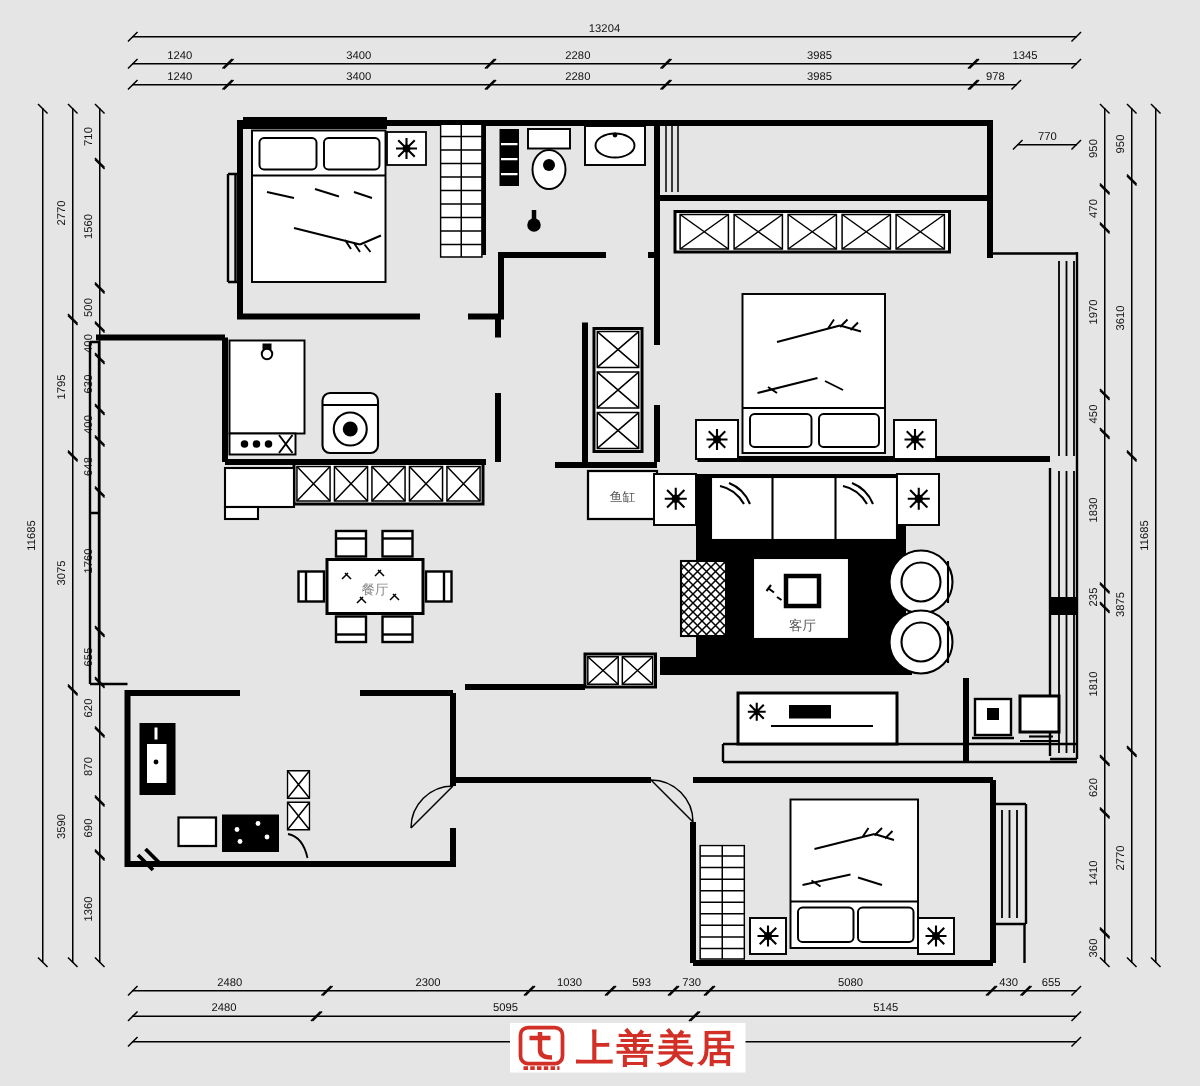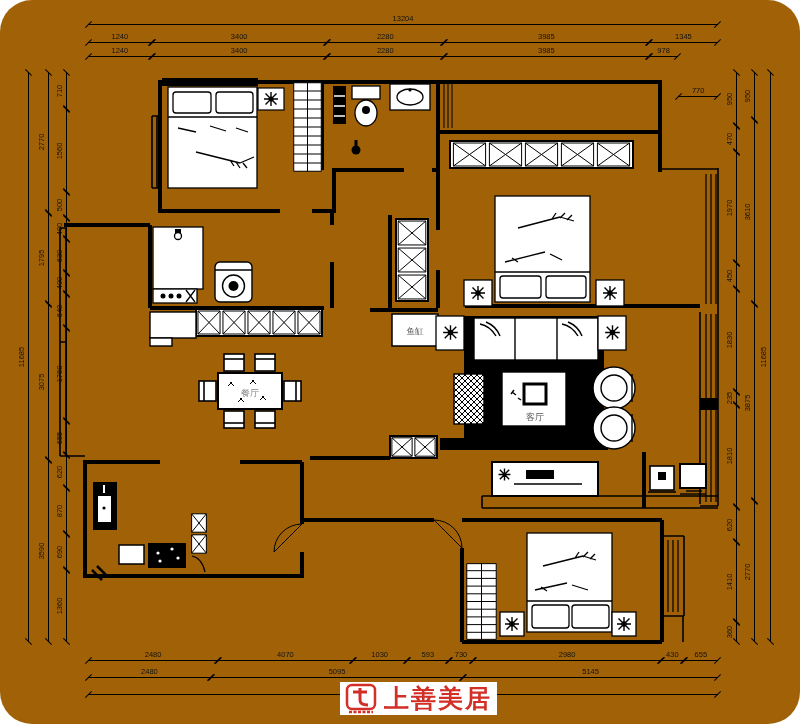--- a/index.html
+++ b/index.html
@@ -1,17 +1,17 @@
 <!DOCTYPE html>
 <html><head>
 <meta charset="utf-8">
 <style>
   html,body{margin:0;padding:0;background:#fff;}
-  .stage{position:relative;width:800px;height:724px;background:#a16207;overflow:hidden;
-         font-family:"Liberation Sans",sans-serif;border-radius:32px;}
+  .stage{position:relative;width:800px;height:724px;background:#e5e5e5;overflow:hidden;
+         font-family:"Liberation Sans",sans-serif;}
   
   .dim{position:absolute;display:flex;}
   .dim-h{flex-direction:row;height:12px;}
   .dim-v{flex-direction:column;width:14px;}
   .dim .seg{position:relative;flex-basis:0;min-width:0;min-height:0;}
   .dim-h .seg{border-bottom:1px solid #000;height:100%;}
   .dim-h .seg::before,.dim-h .seg::after{content:"";position:absolute;bottom:-4.5px;width:1px;height:9px;background:#000;transform:rotate(45deg);}
   .dim-h .seg::before{left:0;}
   .dim-h .seg::after{right:0;}
   .dim-h .lbl{position:absolute;left:50%;bottom:0;transform:translateX(-50%);
@@ -76,33 +76,33 @@
       <div class="seg" style="flex-grow: 770; margin-top: 40px;">
         <span class="lbl">770</span>
       </div>
     </div>
 
   <div class="dim dim-h" style="left:88px;top:648px;width:630px;">
       <div class="seg" style="flex-grow: 2480;">
         <span class="lbl">2480</span>
       </div>
       <div class="seg" style="flex-grow: 2560;">
-        <span class="lbl">4070</span>
+        <span class="lbl">2300</span>
       </div>
       <div class="seg" style="flex-grow: 1030;">
         <span class="lbl">1030</span>
       </div>
       <div class="seg" style="flex-grow: 805;">
         <span class="lbl">593</span>
       </div>
       <div class="seg" style="flex-grow: 460;">
         <span class="lbl">730</span>
       </div>
       <div class="seg" style="flex-grow: 3580;">
-        <span class="lbl">2980</span>
+        <span class="lbl">5080</span>
       </div>
       <div class="seg" style="flex-grow: 430;">
         <span class="lbl">430</span>
       </div>
       <div class="seg" style="flex-grow: 655;">
         <span class="lbl">655</span>
       </div>
     </div>
   <div class="dim dim-h" style="left:88px;top:665px;width:630px;">
       <div class="seg" style="flex-grow: 2480;">

